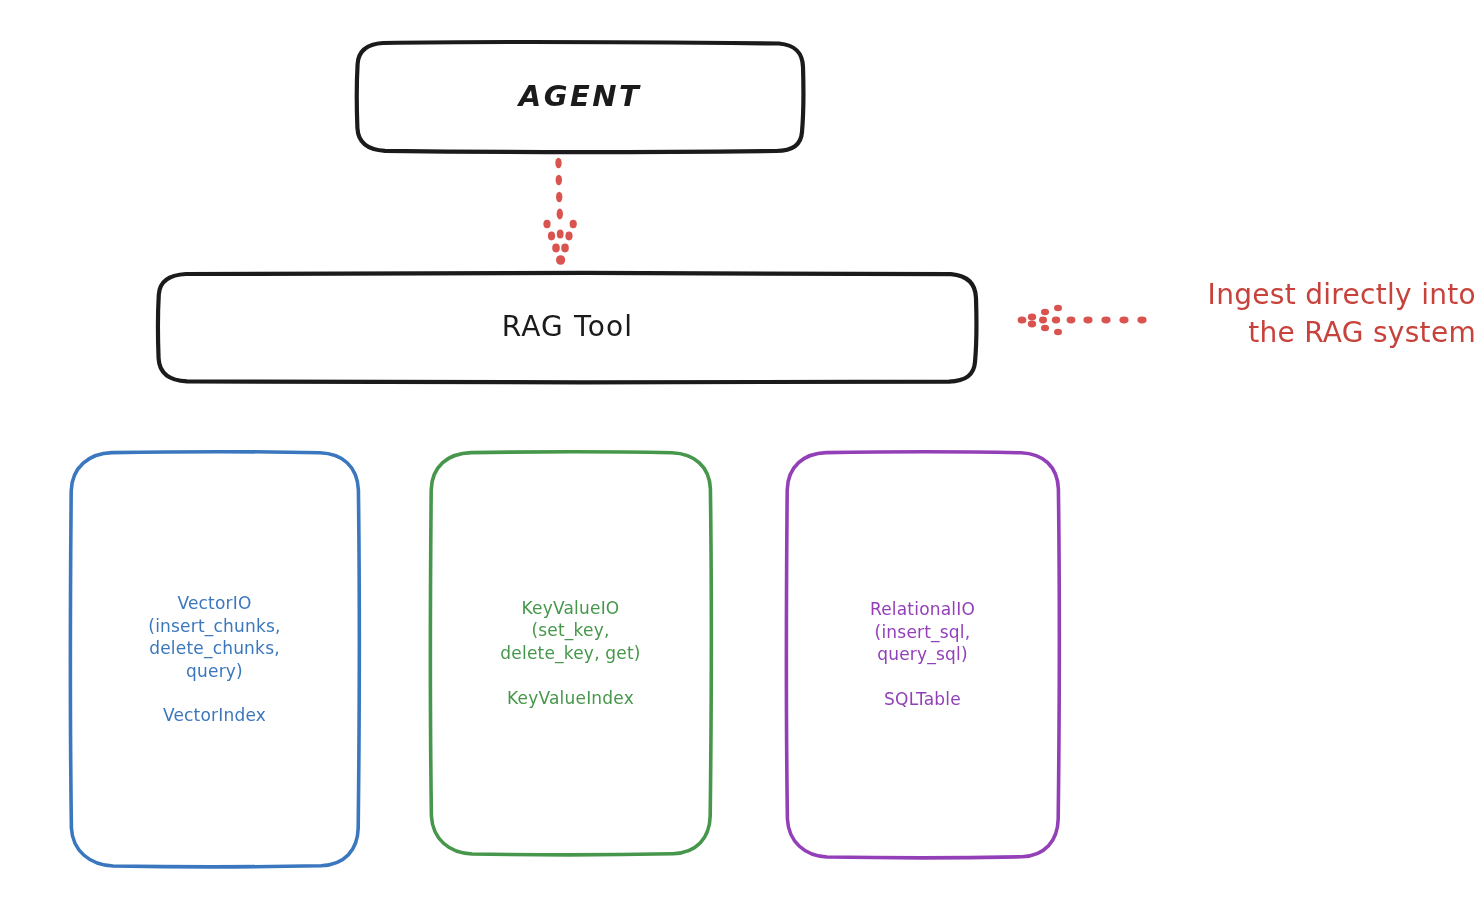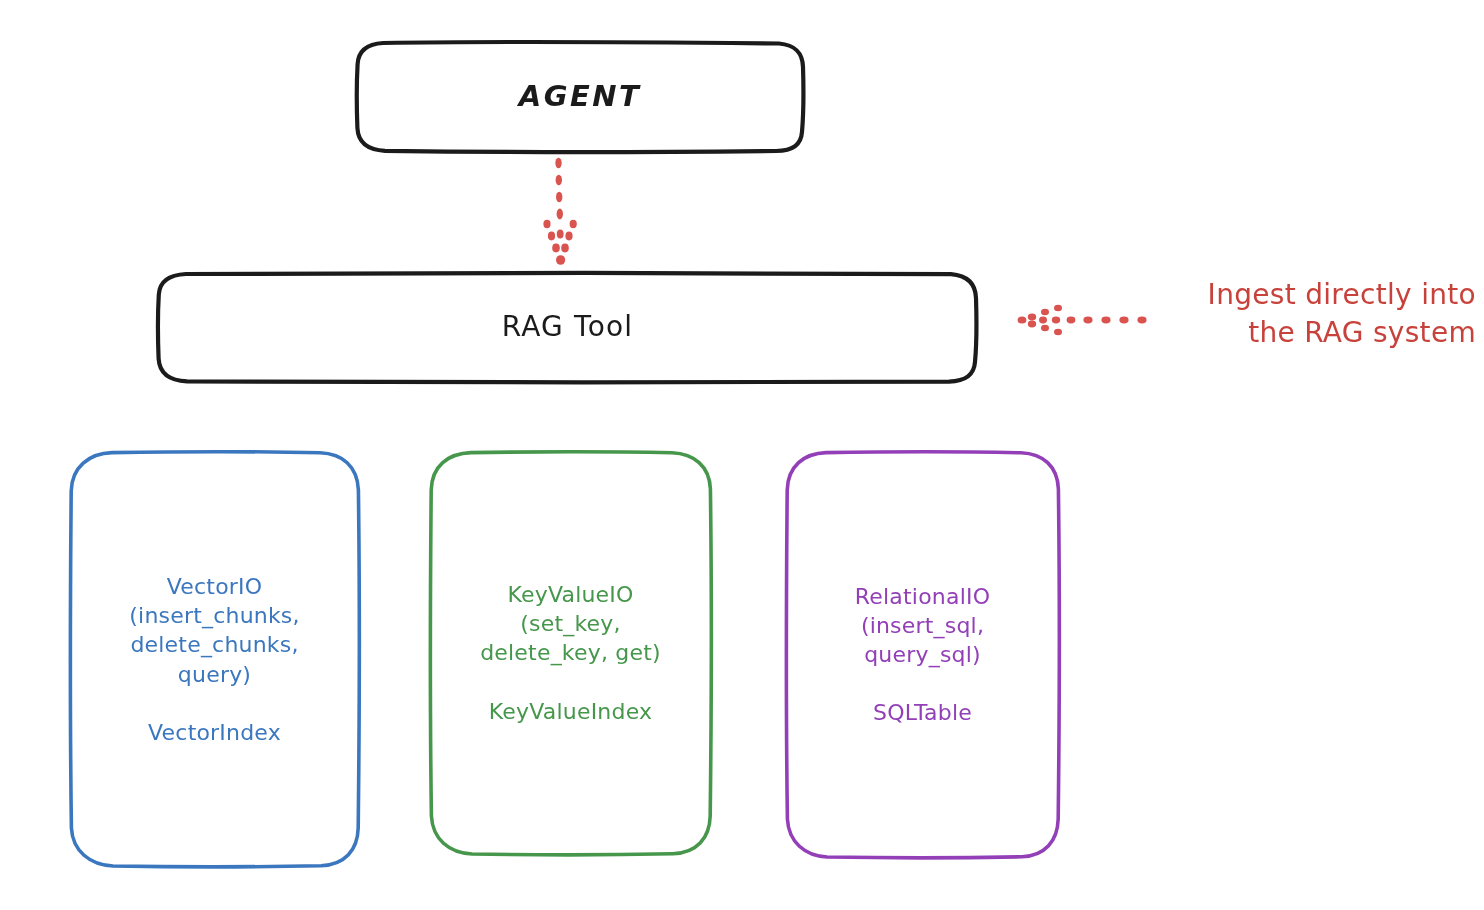--- a/index.html
+++ b/index.html
@@ -65,21 +65,21 @@
     letter-spacing: 1.2px;
     color: #1b1b1b;
   }
 
   
   #vector-node  { left: 68px;  top: 450px; width: 293px; height: 419px; }
   #keyvalue-node{ left: 428px; top: 450px; width: 285px; height: 406px; }
   #relational-node { left: 784px; top: 450px; width: 277px; height: 409px; }
 
   .leaf-label {
-    font-size: 22px;
+    font-size: 17px;
     font-weight: 500;
     letter-spacing: 0.2px;
     line-height: 1.32;
   }
   #vector-label     { color: #3b77be; }
   #keyvalue-label   { color: #46974b; }
   #relational-label { color: #9340b8; }
 
   #vector-node .sketch-border     { stroke: #3b77be; stroke-width: 3.6; }
   #keyvalue-node .sketch-border   { stroke: #46974b; stroke-width: 3.6; }

